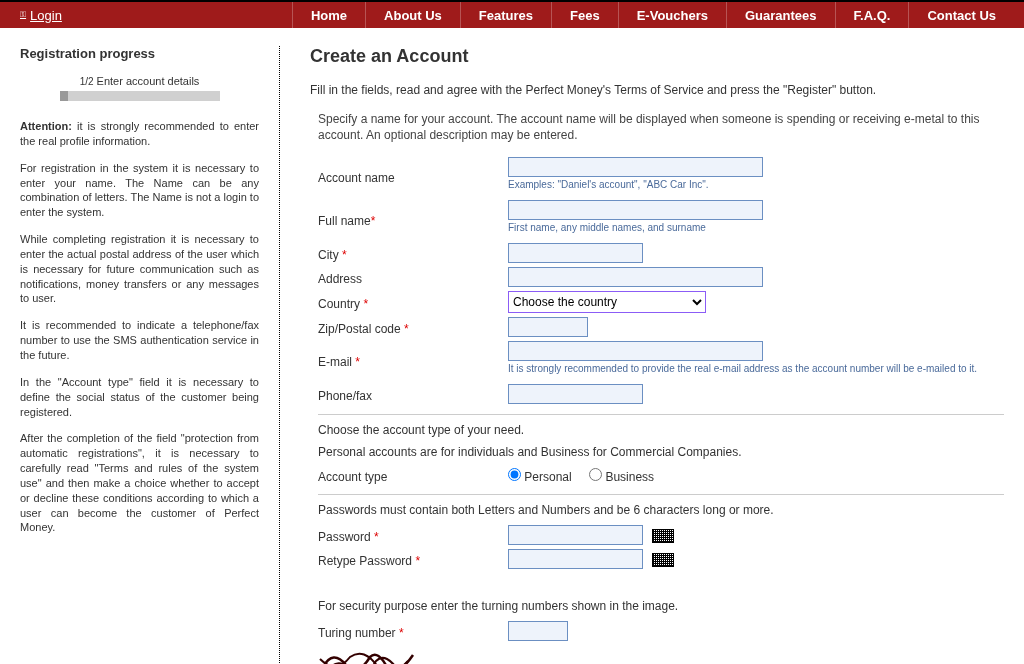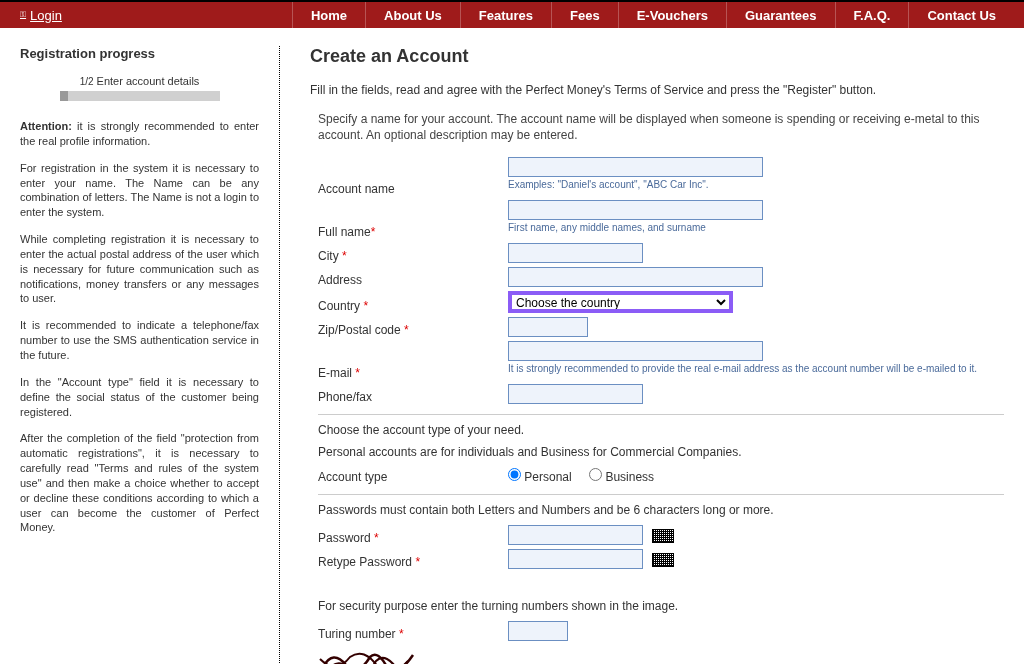--- a/index.html
+++ b/index.html
@@ -17,30 +17,30 @@
   .progress-row .frac { font-size: 10px; }
   .progress-bar { width: 160px; height: 10px; background: #d0d0d0; margin: 0 auto 18px auto; position: relative; }
   .progress-bar::before { content: ""; position: absolute; left: 0; top: 0; bottom: 0; width: 8px; background: #999; }
   .left p { font-size: 11px; line-height: 1.35; text-align: justify; margin-bottom: 12px; color: #333; }
   .left .att { font-weight: bold; }
   .right { flex: 1; padding-left: 30px; }
   .right h1 { font-size: 18px; font-weight: bold; margin-bottom: 16px; }
   .right .intro { font-size: 12px; margin-bottom: 14px; }
   .form-area { padding-left: 8px; }
   .form-area .note { font-size: 12px; color: #444; margin-bottom: 14px; line-height: 1.35; }
-  .form-row { display: flex; align-items: flex-end; margin-bottom: 4px; }
+  .form-row { display: flex; align-items: center; margin-bottom: 4px; }
   .form-row .lbl { width: 190px; font-size: 12px; padding-top: 3px; }
   .form-row .lbl .req { color: #d00; }
   .form-row .ctrl { flex: 1; }
   .form-row input[type=text], .form-row input[type=password] { border: 1px solid #6b8fc2; background: #eef3fb; height: 20px; padding: 0 4px; font-size: 12px; }
   .form-row input.wide { width: 255px; }
   .form-row input.med { width: 135px; }
   .form-row input.short { width: 80px; }
   .form-row input.sm { width: 60px; }
-  .form-row select { border: 4px solid #8b5cf6; background: #fff; height: 22px; font-size: 12px; width: 225px; }
+  .form-row select { border: 1px solid #8b5cf6; background: #fff; height: 22px; font-size: 12px; width: 198px; }
   .hint { font-size: 10px; color: #4a6a9a; margin-top: 2px; margin-bottom: 6px; }
   .section-sep { border-top: 1px solid #ccc; margin: 10px 0 8px 0; }
   .section-txt { font-size: 12px; margin: 8px 0; }
   .radio-row label { font-size: 12px; margin-right: 14px; }
   .kbd-icon { display: inline-block; width: 22px; height: 14px; vertical-align: middle; margin-left: 6px; background: repeating-linear-gradient(90deg,#000 0 1px,#fff 1px 2px), repeating-linear-gradient(0deg,#000 0 1px,#fff 1px 2px); background-blend-mode: multiply; border: 1px solid #000; }
   .captcha { margin-top: 6px; margin-left: 0; }
   .captcha svg { display:block; }
 </style>
 </head>
 <body>

